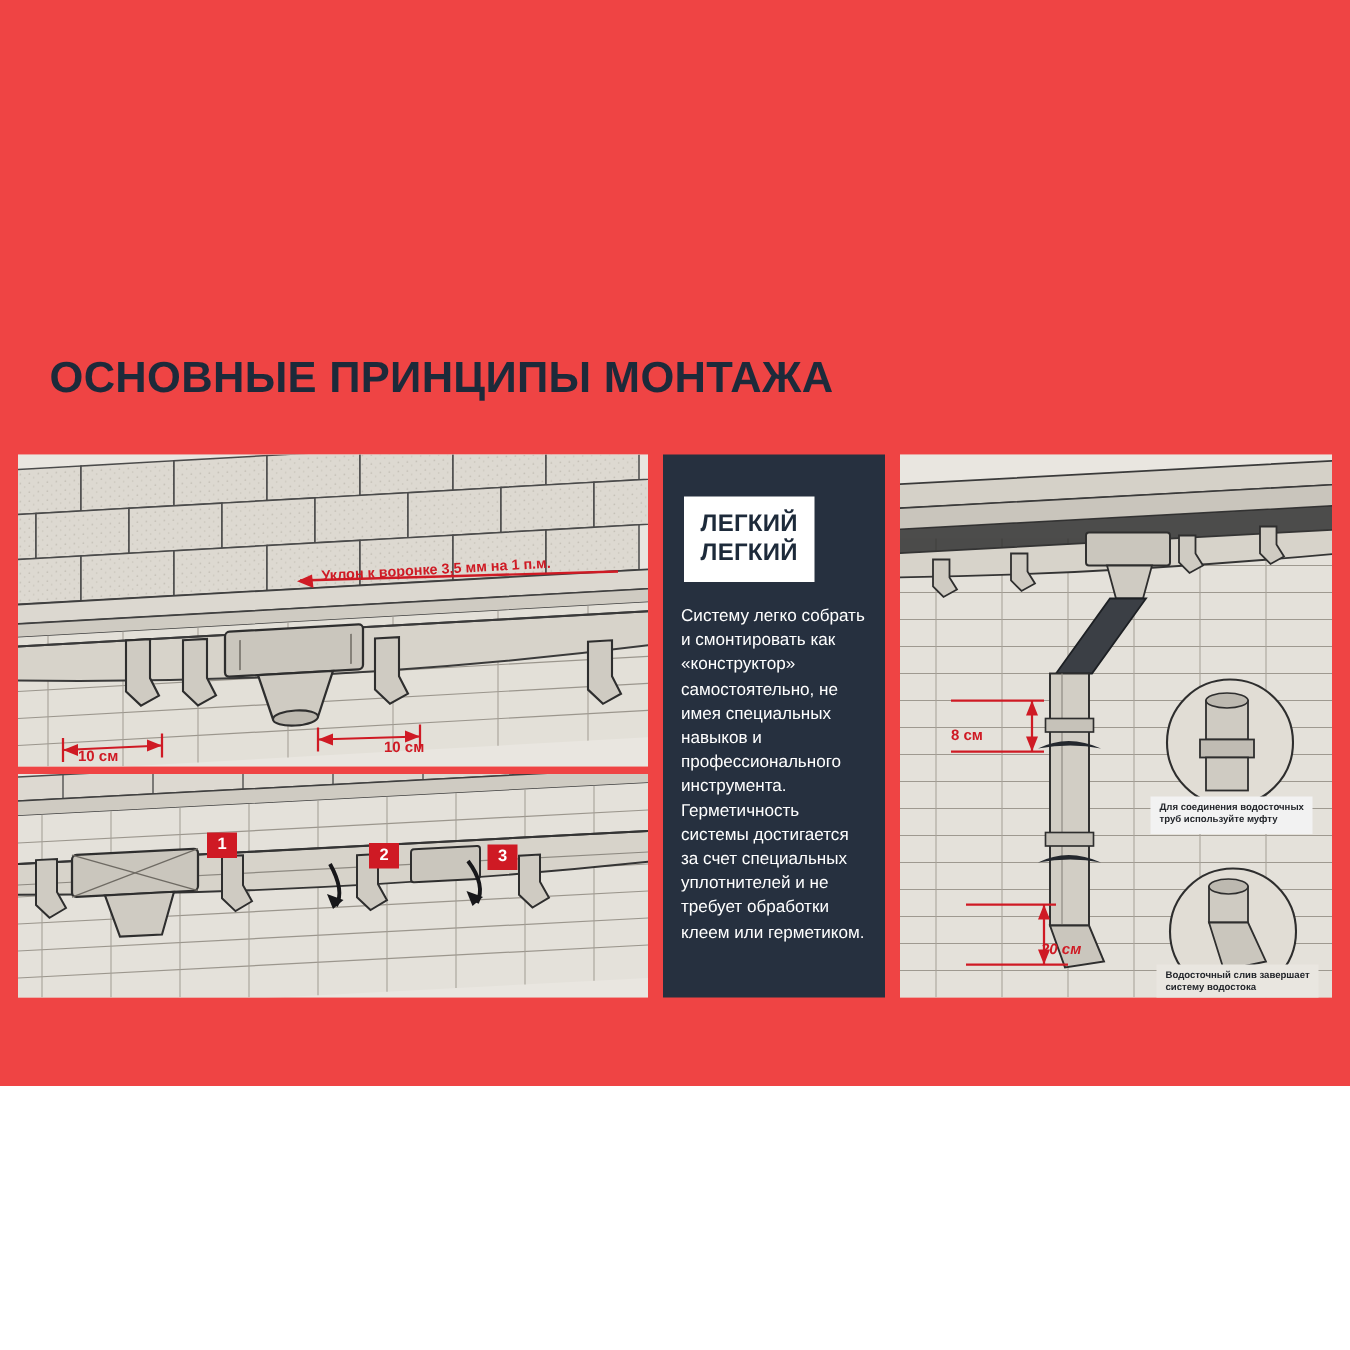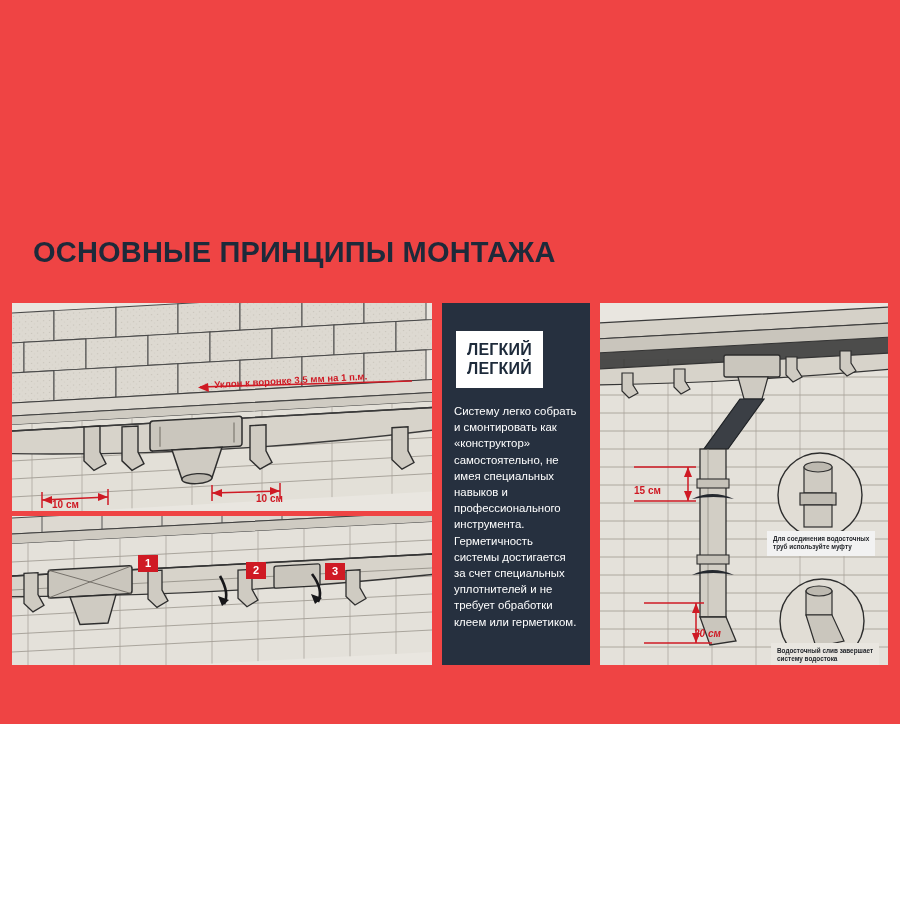--- a/index.html
+++ b/index.html
@@ -419,21 +419,21 @@
 
       <g stroke="#cf1a24" stroke-width="1.5" fill="none">
         <line x1="44" y1="300" x2="104" y2="300"></line>
         <line x1="44" y1="340" x2="112" y2="340"></line>
         <line x1="96" y1="300" x2="96" y2="340"></line>
         <polygon points="96,300 92,310 100,310" fill="#cf1a24" stroke="none"></polygon>
         <polygon points="96,340 92,330 100,330" fill="#cf1a24" stroke="none"></polygon>
       </g>
     </svg>
 
-    <div class="red-label" style="left:34px; top:182px;">15 см</div>
+    <div class="red-label" style="left:34px; top:182px;">8 см</div>
     <div class="red-label" style="left:94px; top:325px;font-style:italic;">20 см</div>
 
     <div class="tooltip" style="left:167px; top:228px;">
       <div>Для соединения водосточных</div>
       <div>труб используйте муфту</div>
     </div>
 
     <div class="tooltip" style="left:171px; top:340px; background:#e9e6e0;">
       <div>Водосточный слив завершает</div>
       <div>систему водостока</div>

